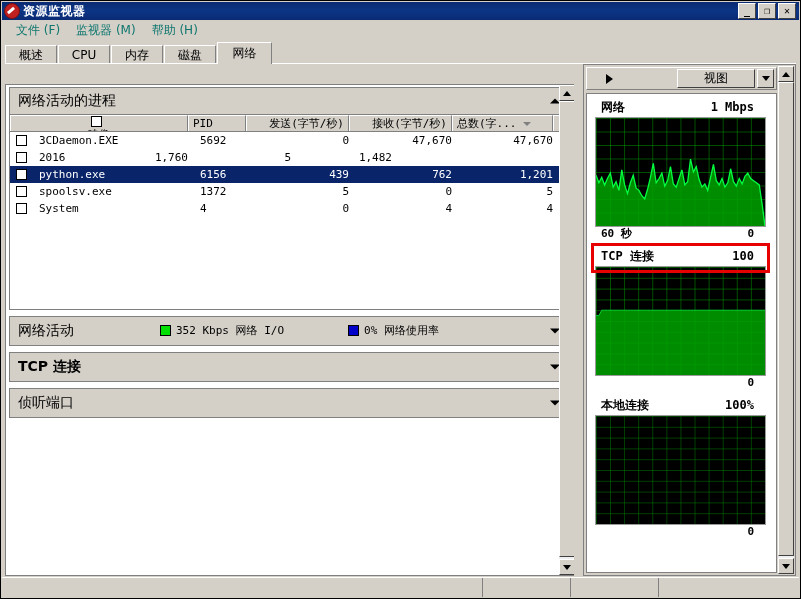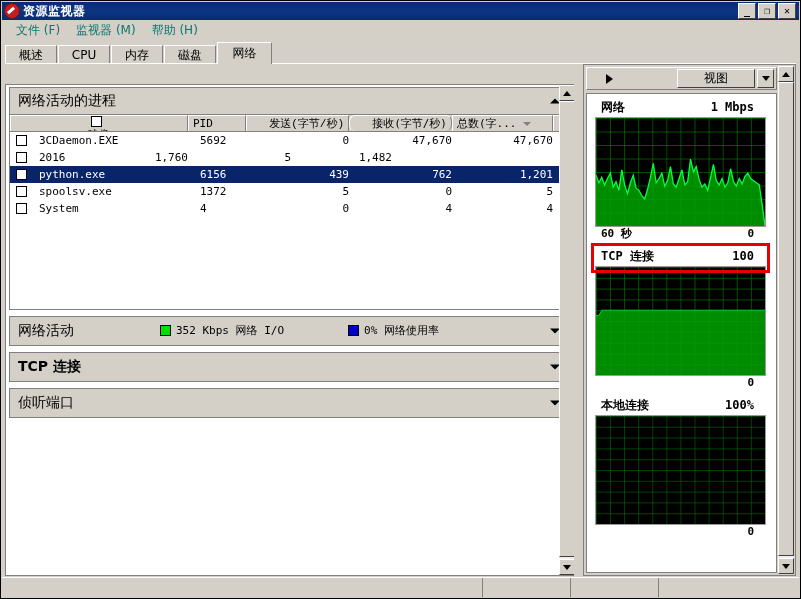--- a/index.html
+++ b/index.html
@@ -383,24 +383,24 @@
         </div>
         <div class="table-wrap">
           <div class="tbl-head">
             <div class="th" style="width:178px;flex-direction:column;">
               <div class="th-check"></div>
               <span>映像</span>
             </div>
             <div class="th" style="width:58px;">
               <span>PID</span>
             </div>
-            <div class="th num" style="width:103px;font-family:Liberation Mono, monospace;">
+            <div class="th num" style="width:103px;">
               <span>发送(字节/秒)</span>
             </div>
-            <div class="th num" style="width:103px;border-radius:6px;">
+            <div class="th num" style="width:103px;">
               <span>接收(字节/秒)</span>
             </div>
             <div class="th" style="width:101px;justify-content:flex-start;">
               <span>总数(字...</span>
               <span class="sort-arrow"></span>
             </div>
             <div class="th" style="width:10px;border-right:none;"></div>
           </div>
           <div class="tbl-body">
 

